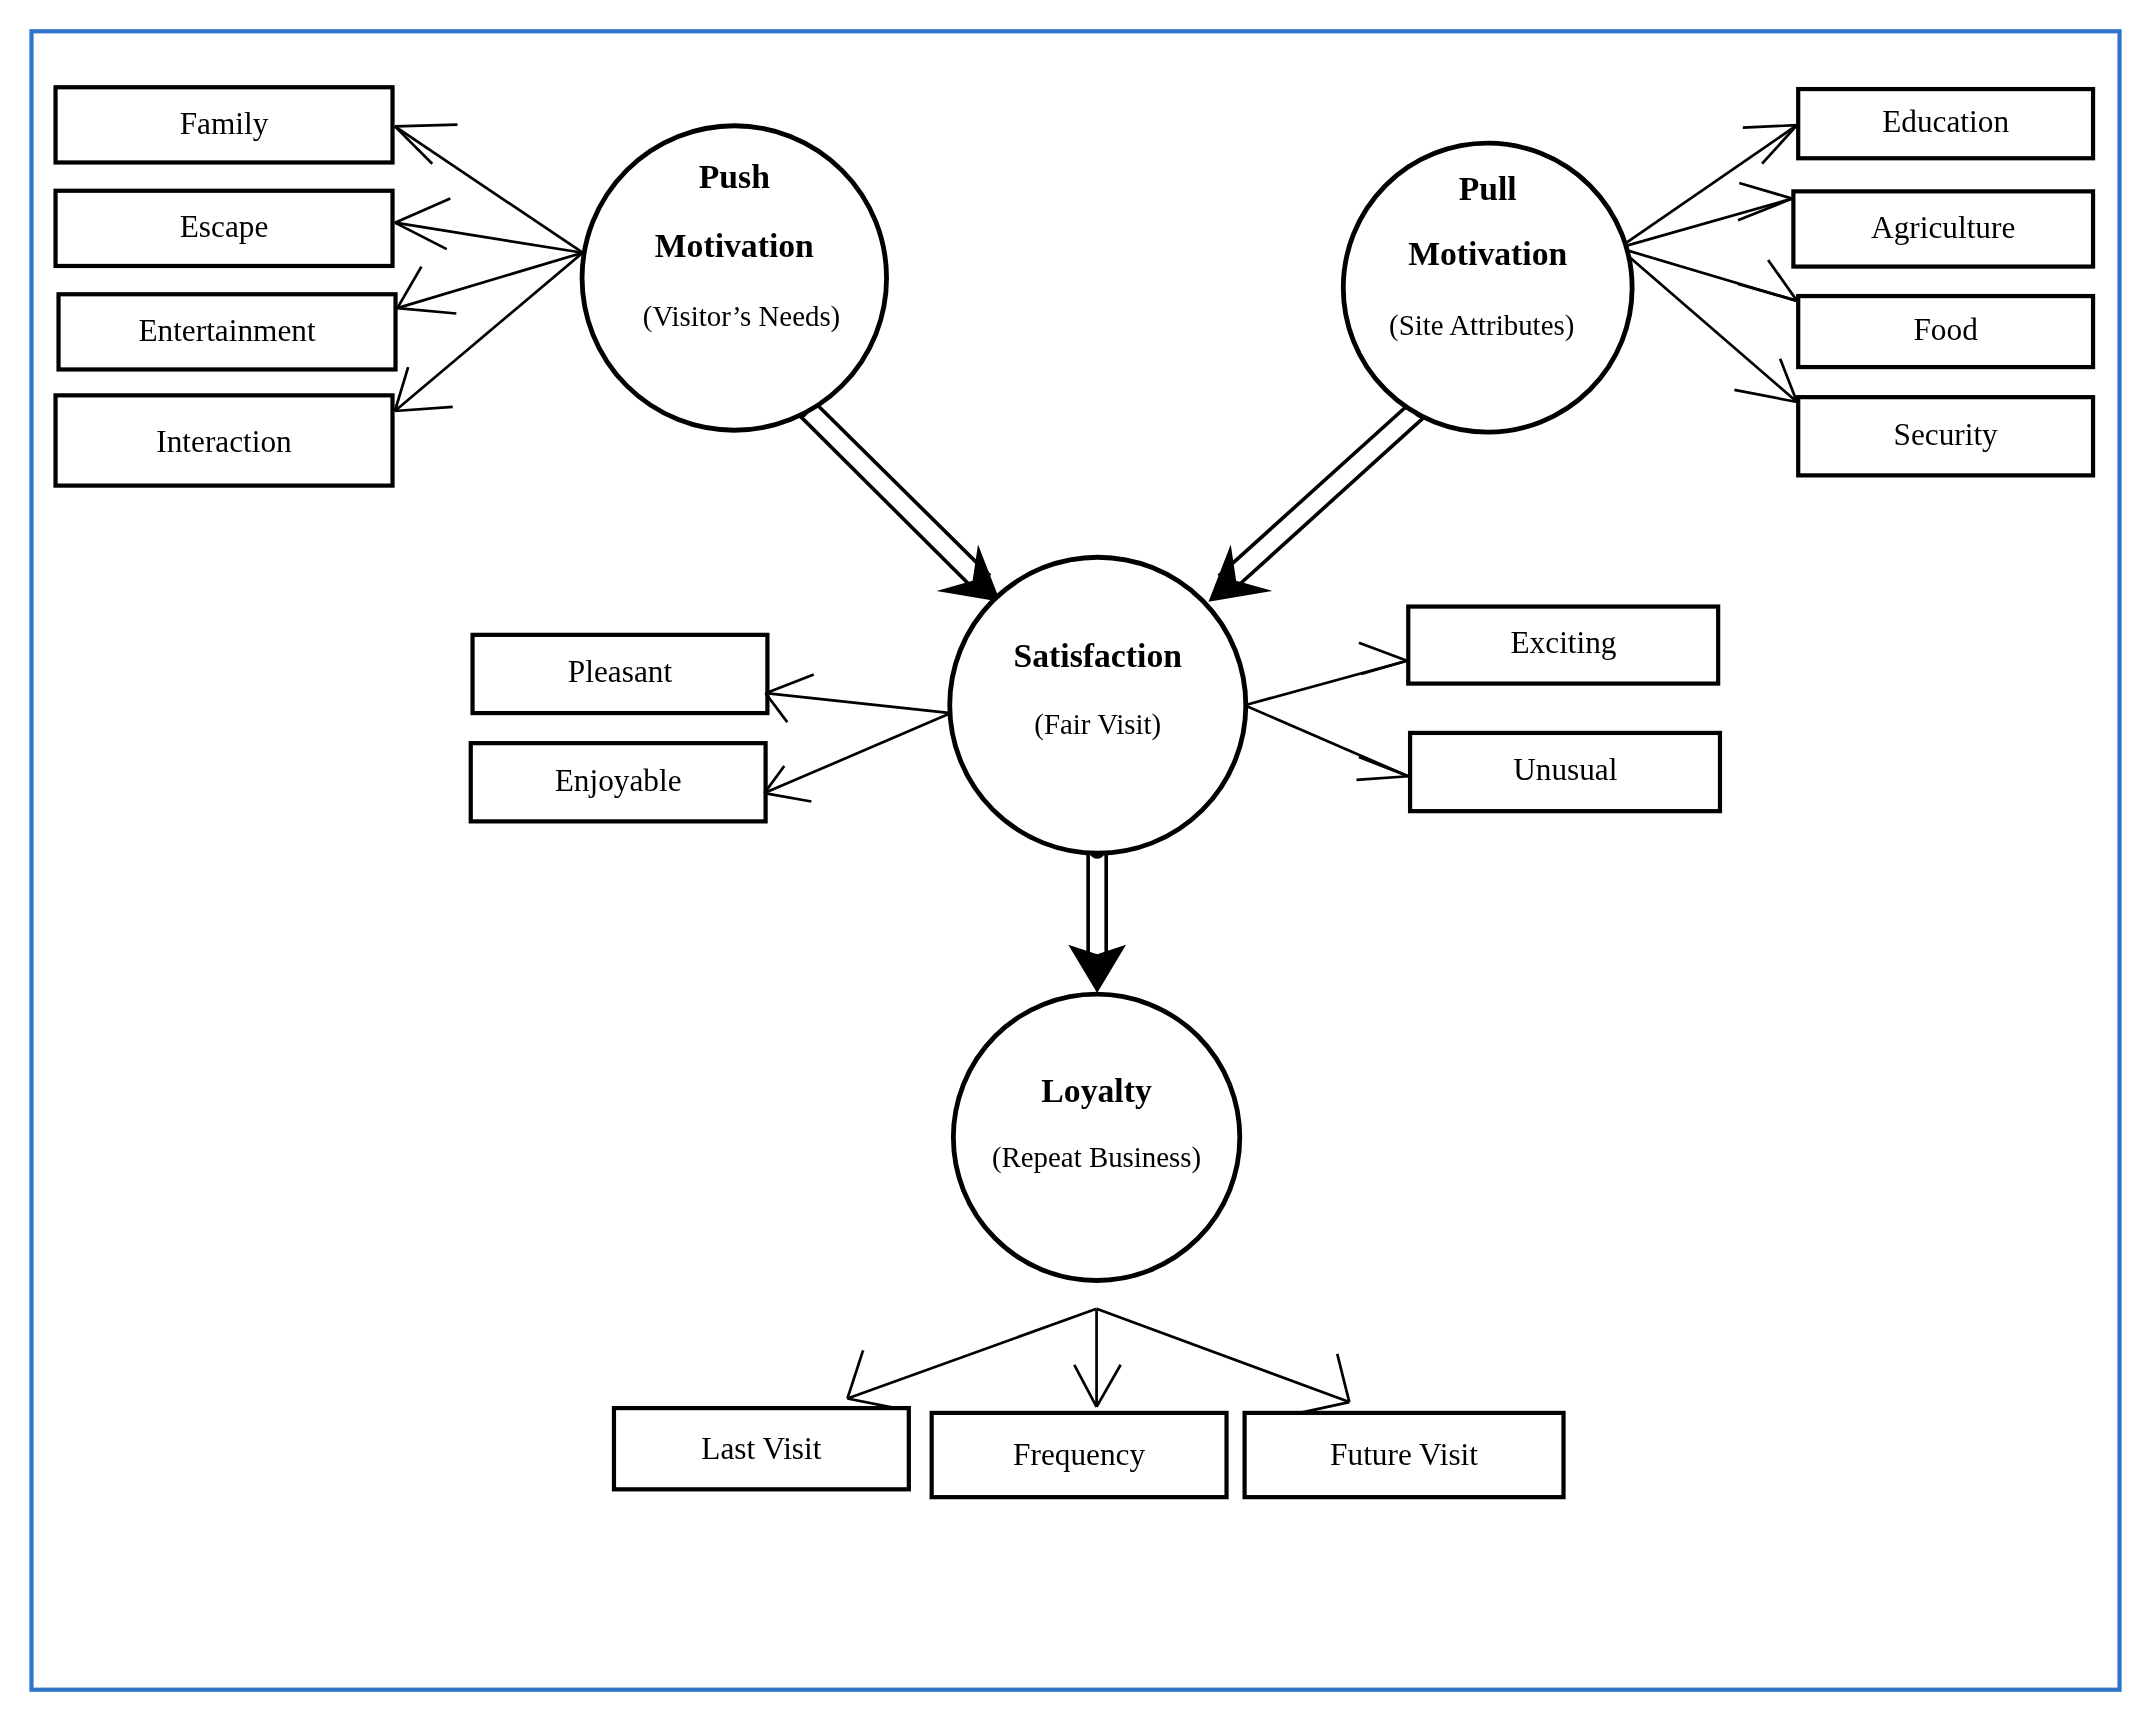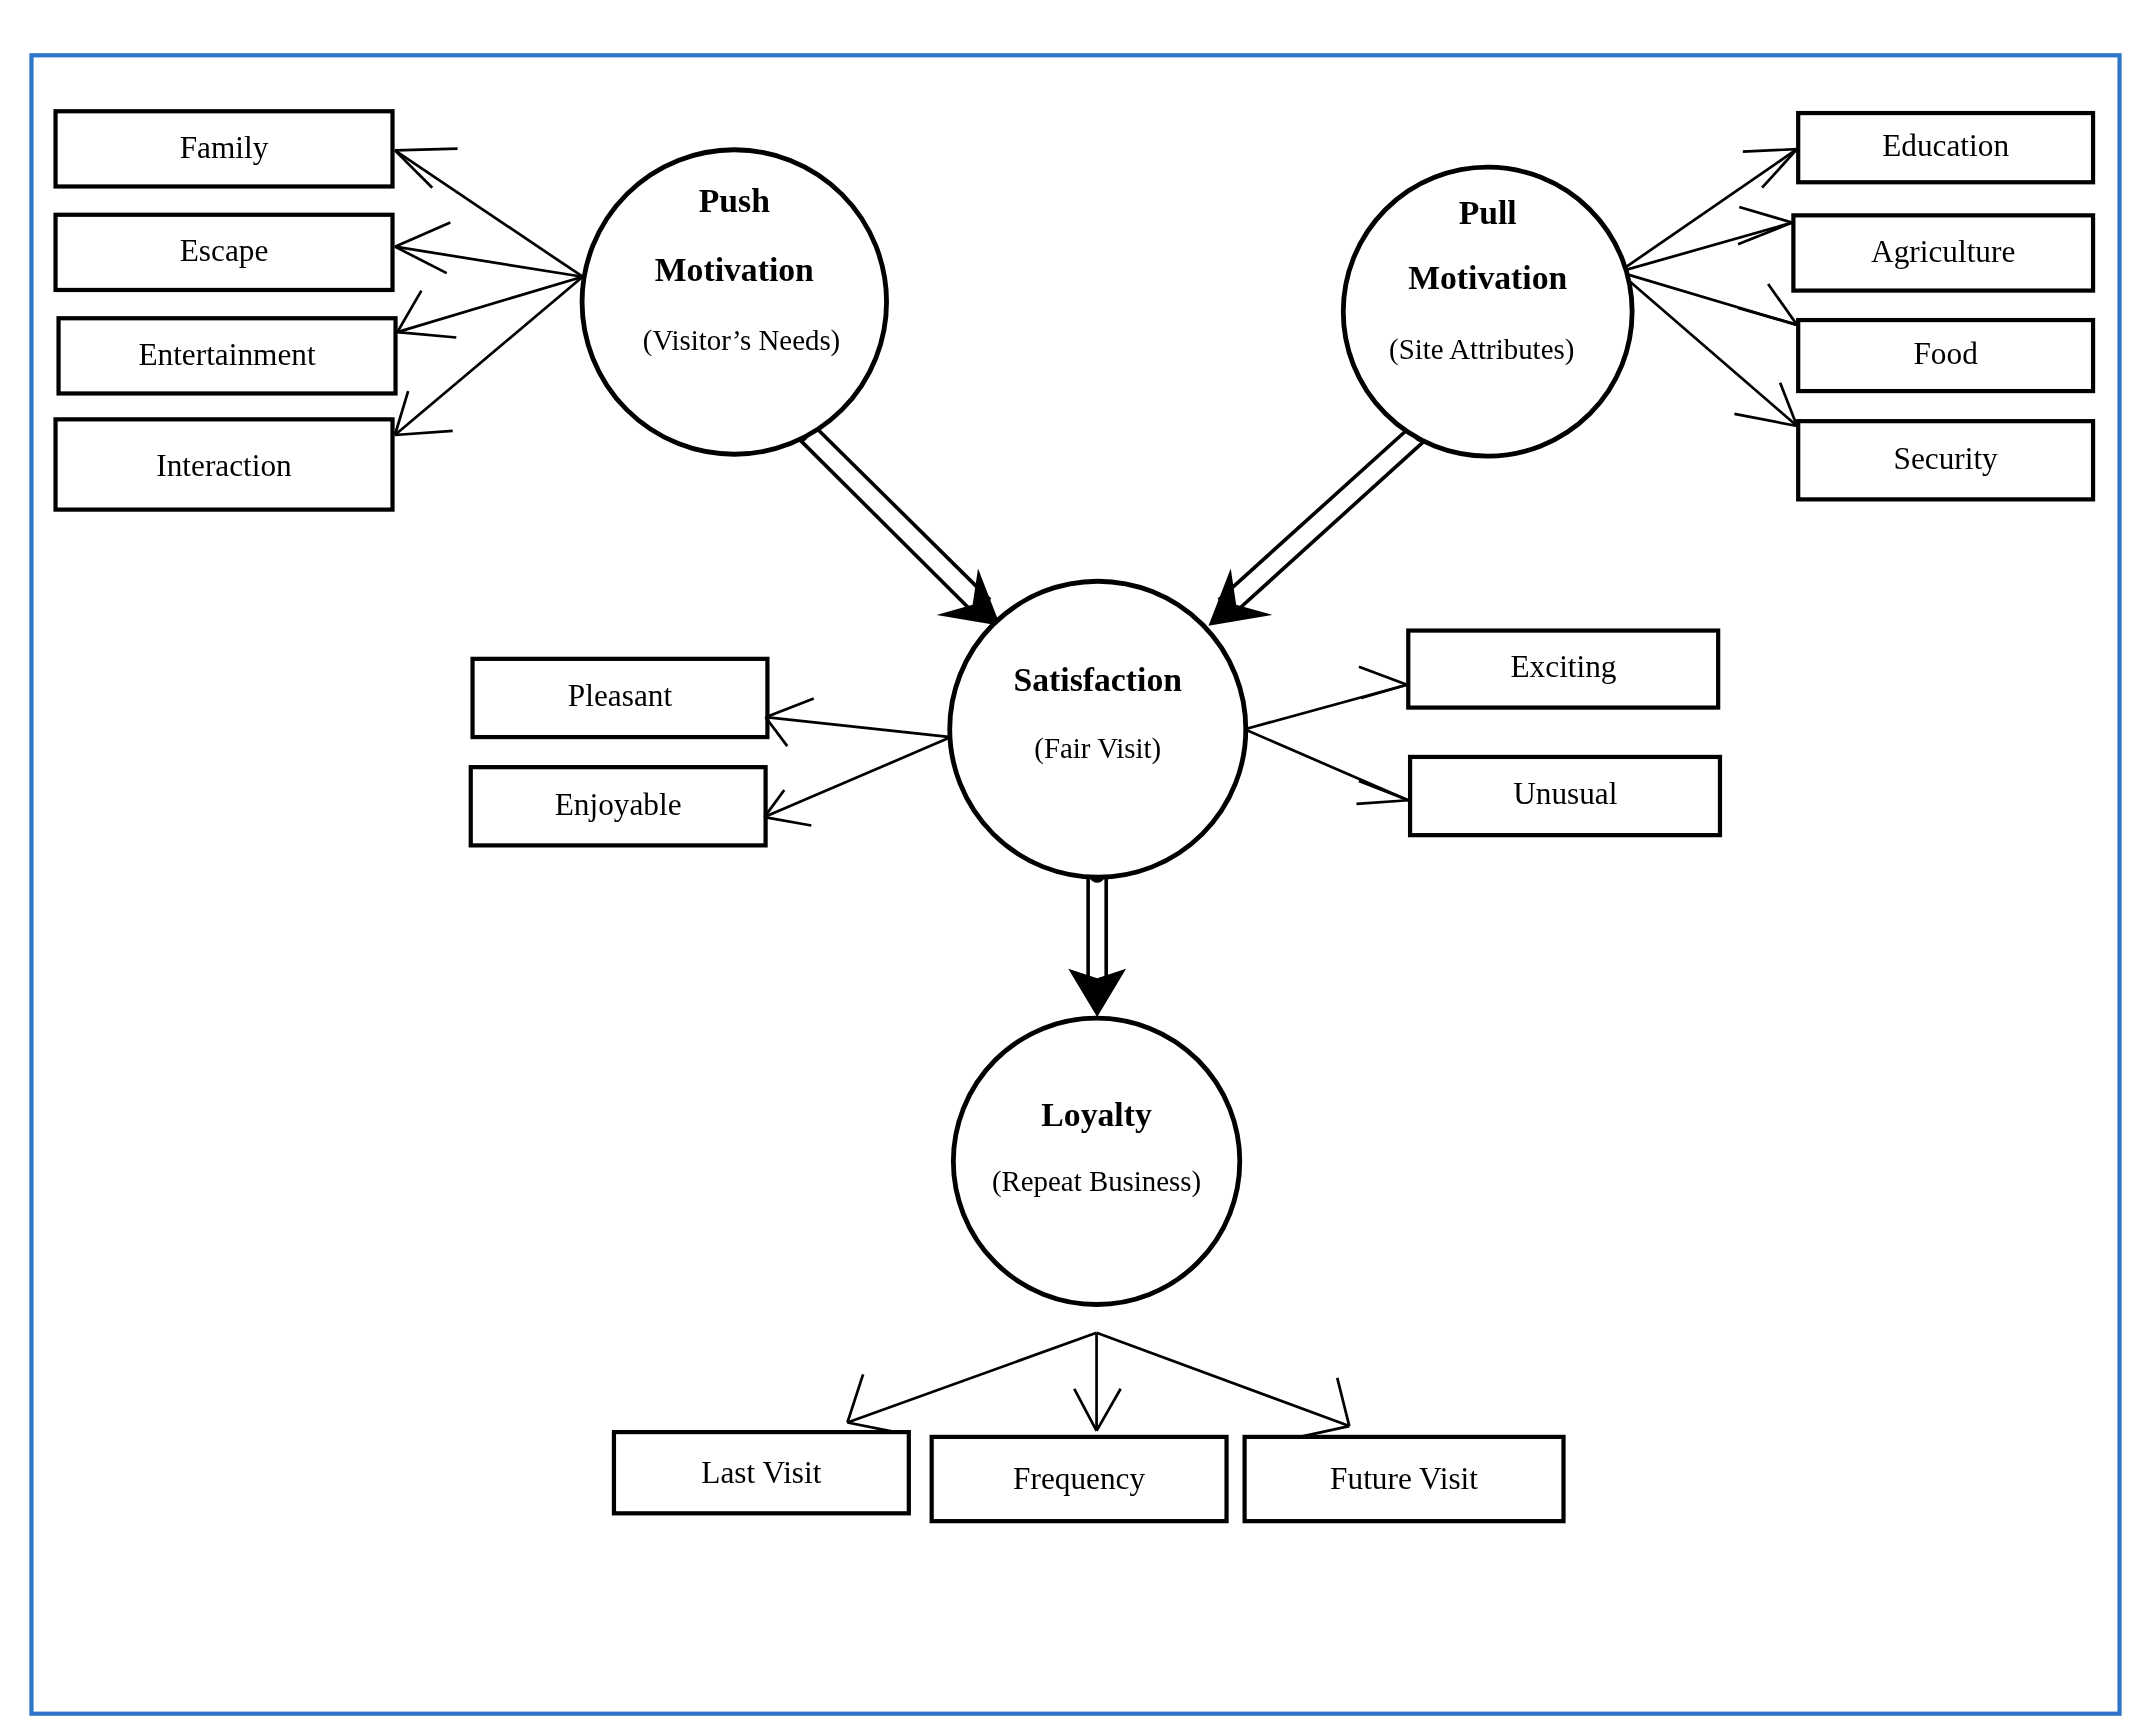--- a/index.html
+++ b/index.html
@@ -12,21 +12,20 @@
     width: 2151px;
     height: 1721px;
     font-family: "Liberation Serif", "DejaVu Serif", serif;
     overflow: hidden;
   }
   #diagram-root {
     position: relative;
     width: 2151px;
     height: 1323px;
     background: #ffffff;
-    margin-top: 24px;
   }
   svg#diagram-canvas {
     position: absolute;
     left: 0;
     top: 0;
     width: 2151px;
     height: 1721px;
     display: block;
   }
   .frame-rect {

